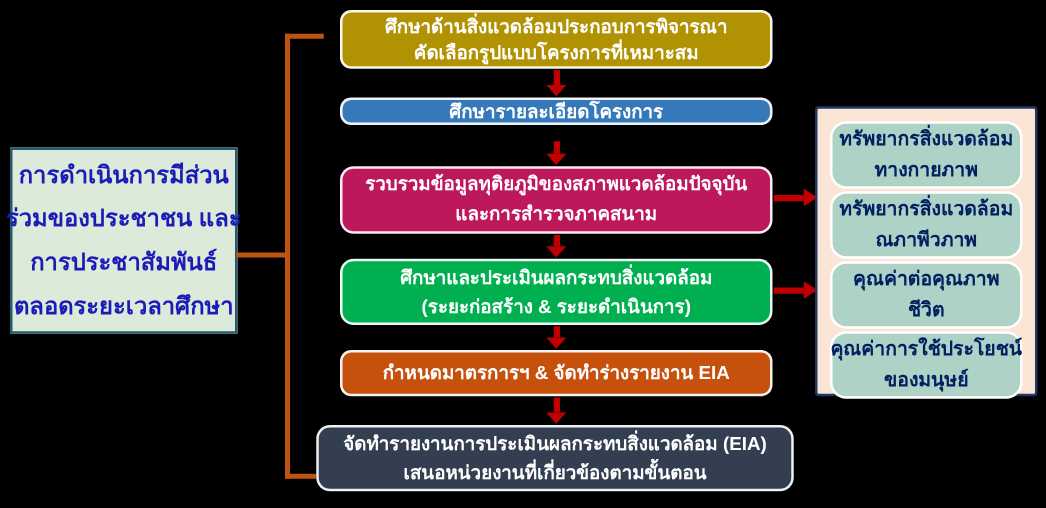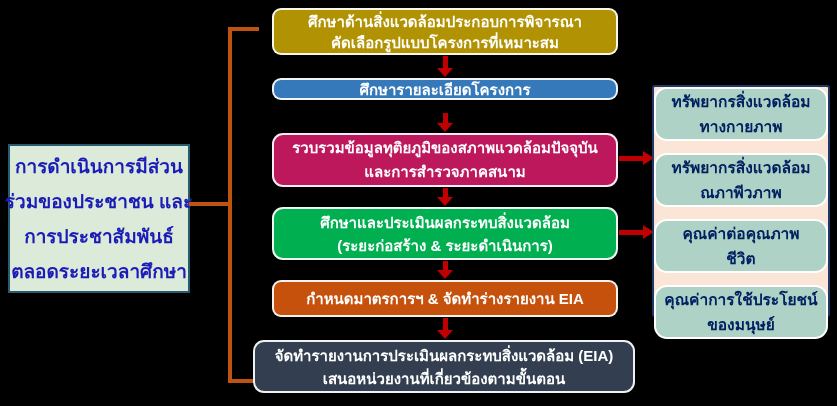--- a/index.html
+++ b/index.html
@@ -8,21 +8,21 @@
     background:#000;
   }
   .canvas{
     position:relative;
     width:837px;height:406px;
     background:#000;
     overflow:hidden;
   }
   
   .left-note{
-    position:absolute;left:8px;top:144px;width:178px;height:145px;
+    position:absolute;left:8px;top:118px;width:178px;height:145px;
     background:#dcead9;border:2px solid #275b70;
     display:flex;flex-direction:column;justify-content:center;align-items:center;
     text-align:center;color:#1b1bb8;font-weight:bold;
     font-size:19px;line-height:35px;white-space:nowrap;
   }
   
   .conn{position:absolute;background:#bf5310;}
   .conn-vert{left:228px;top:27px;width:4px;height:356px;}
   .conn-top{left:228px;top:27px;width:31px;height:4px;}
   .conn-bottom{left:228px;top:379px;width:25px;height:4px;}
@@ -61,22 +61,22 @@
     width:0;height:0;
     border-top:7px solid transparent;border-bottom:7px solid transparent;
     border-left:11px solid #c00000;
   }
   .harrow-1{left:619px;top:151px;}
   .harrow-2{left:619px;top:225px;}
   
   .factors-panel{
     position:absolute;left:652px;top:85px;width:178px;height:232px;
     background:#fbe5d6;border:2px solid #1f3864;border-radius:3px;
-    box-sizing:border-box;padding:0;
-    display:flex;flex-direction:column;gap:12px;
+    box-sizing:border-box;padding:10px;
+    display:flex;flex-direction:column;gap:2px;
   }
   .factor{
     flex:1;background:#aed2c6;border:2px solid #fff;border-radius:13px;
     display:flex;flex-direction:column;justify-content:center;align-items:center;
     text-align:center;color:#002060;font-weight:bold;font-size:15.5px;line-height:25px;
     white-space:nowrap;
   }
 </style>
 </head>
 <body>

